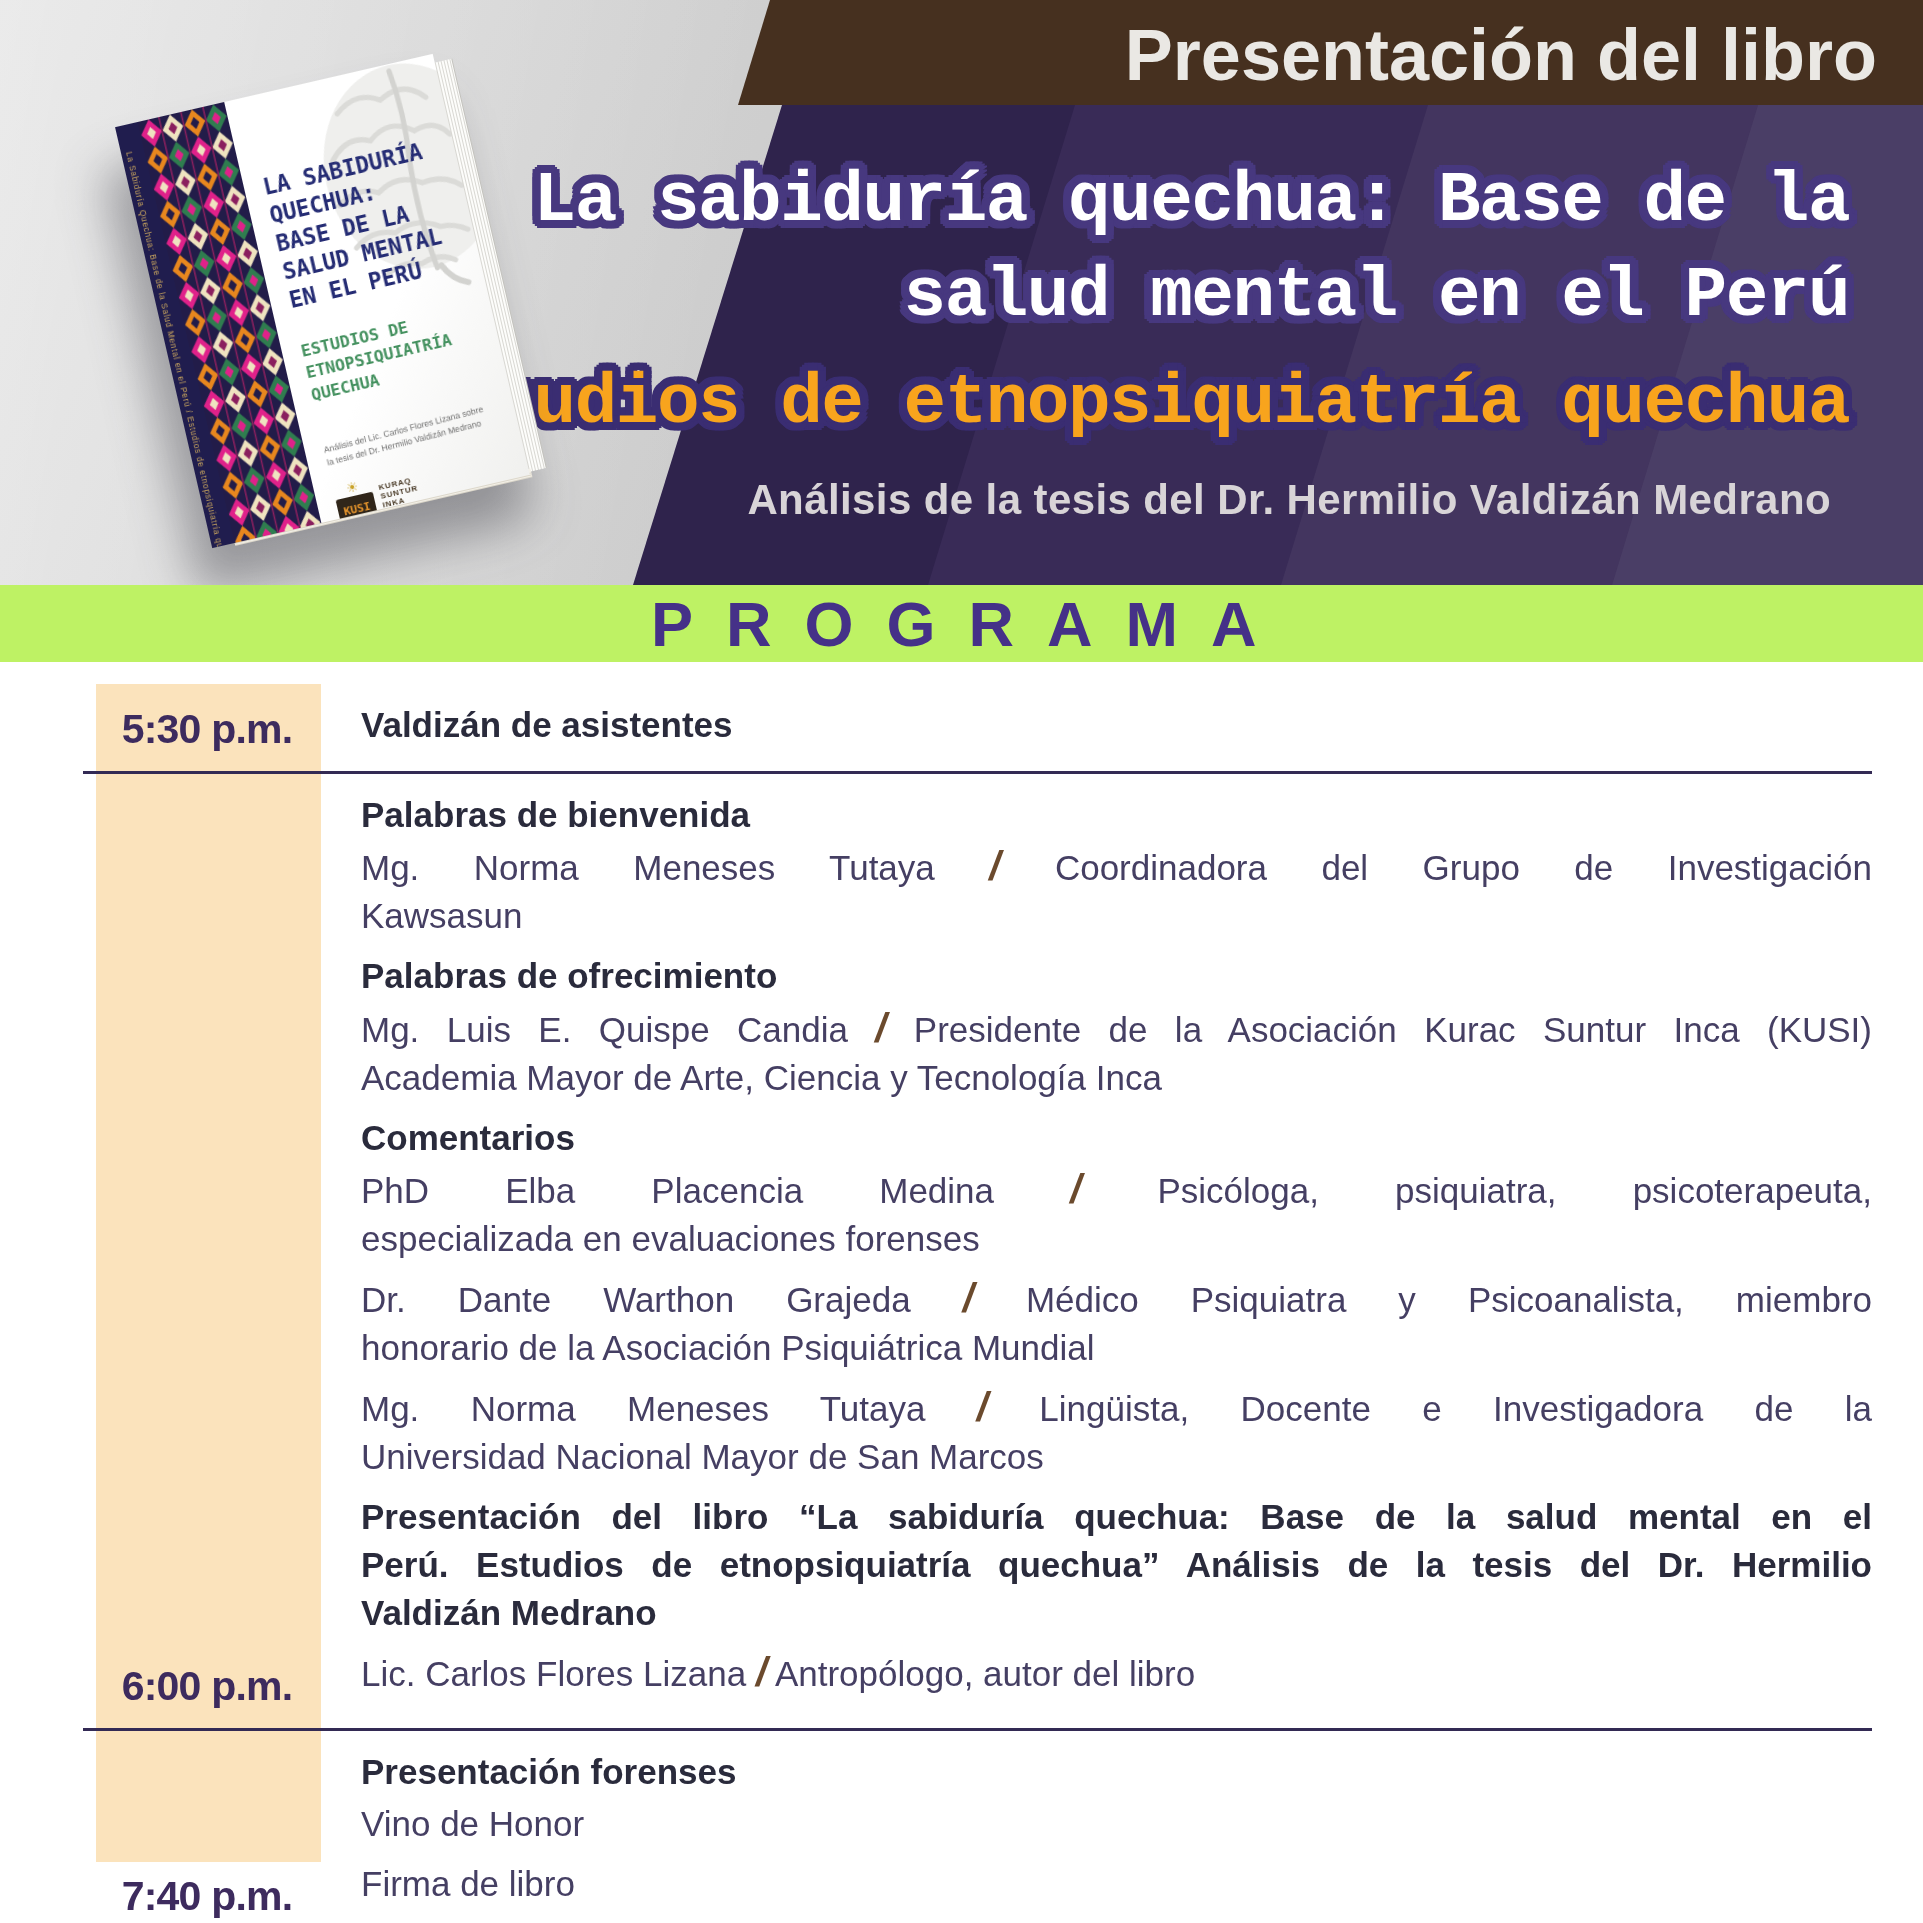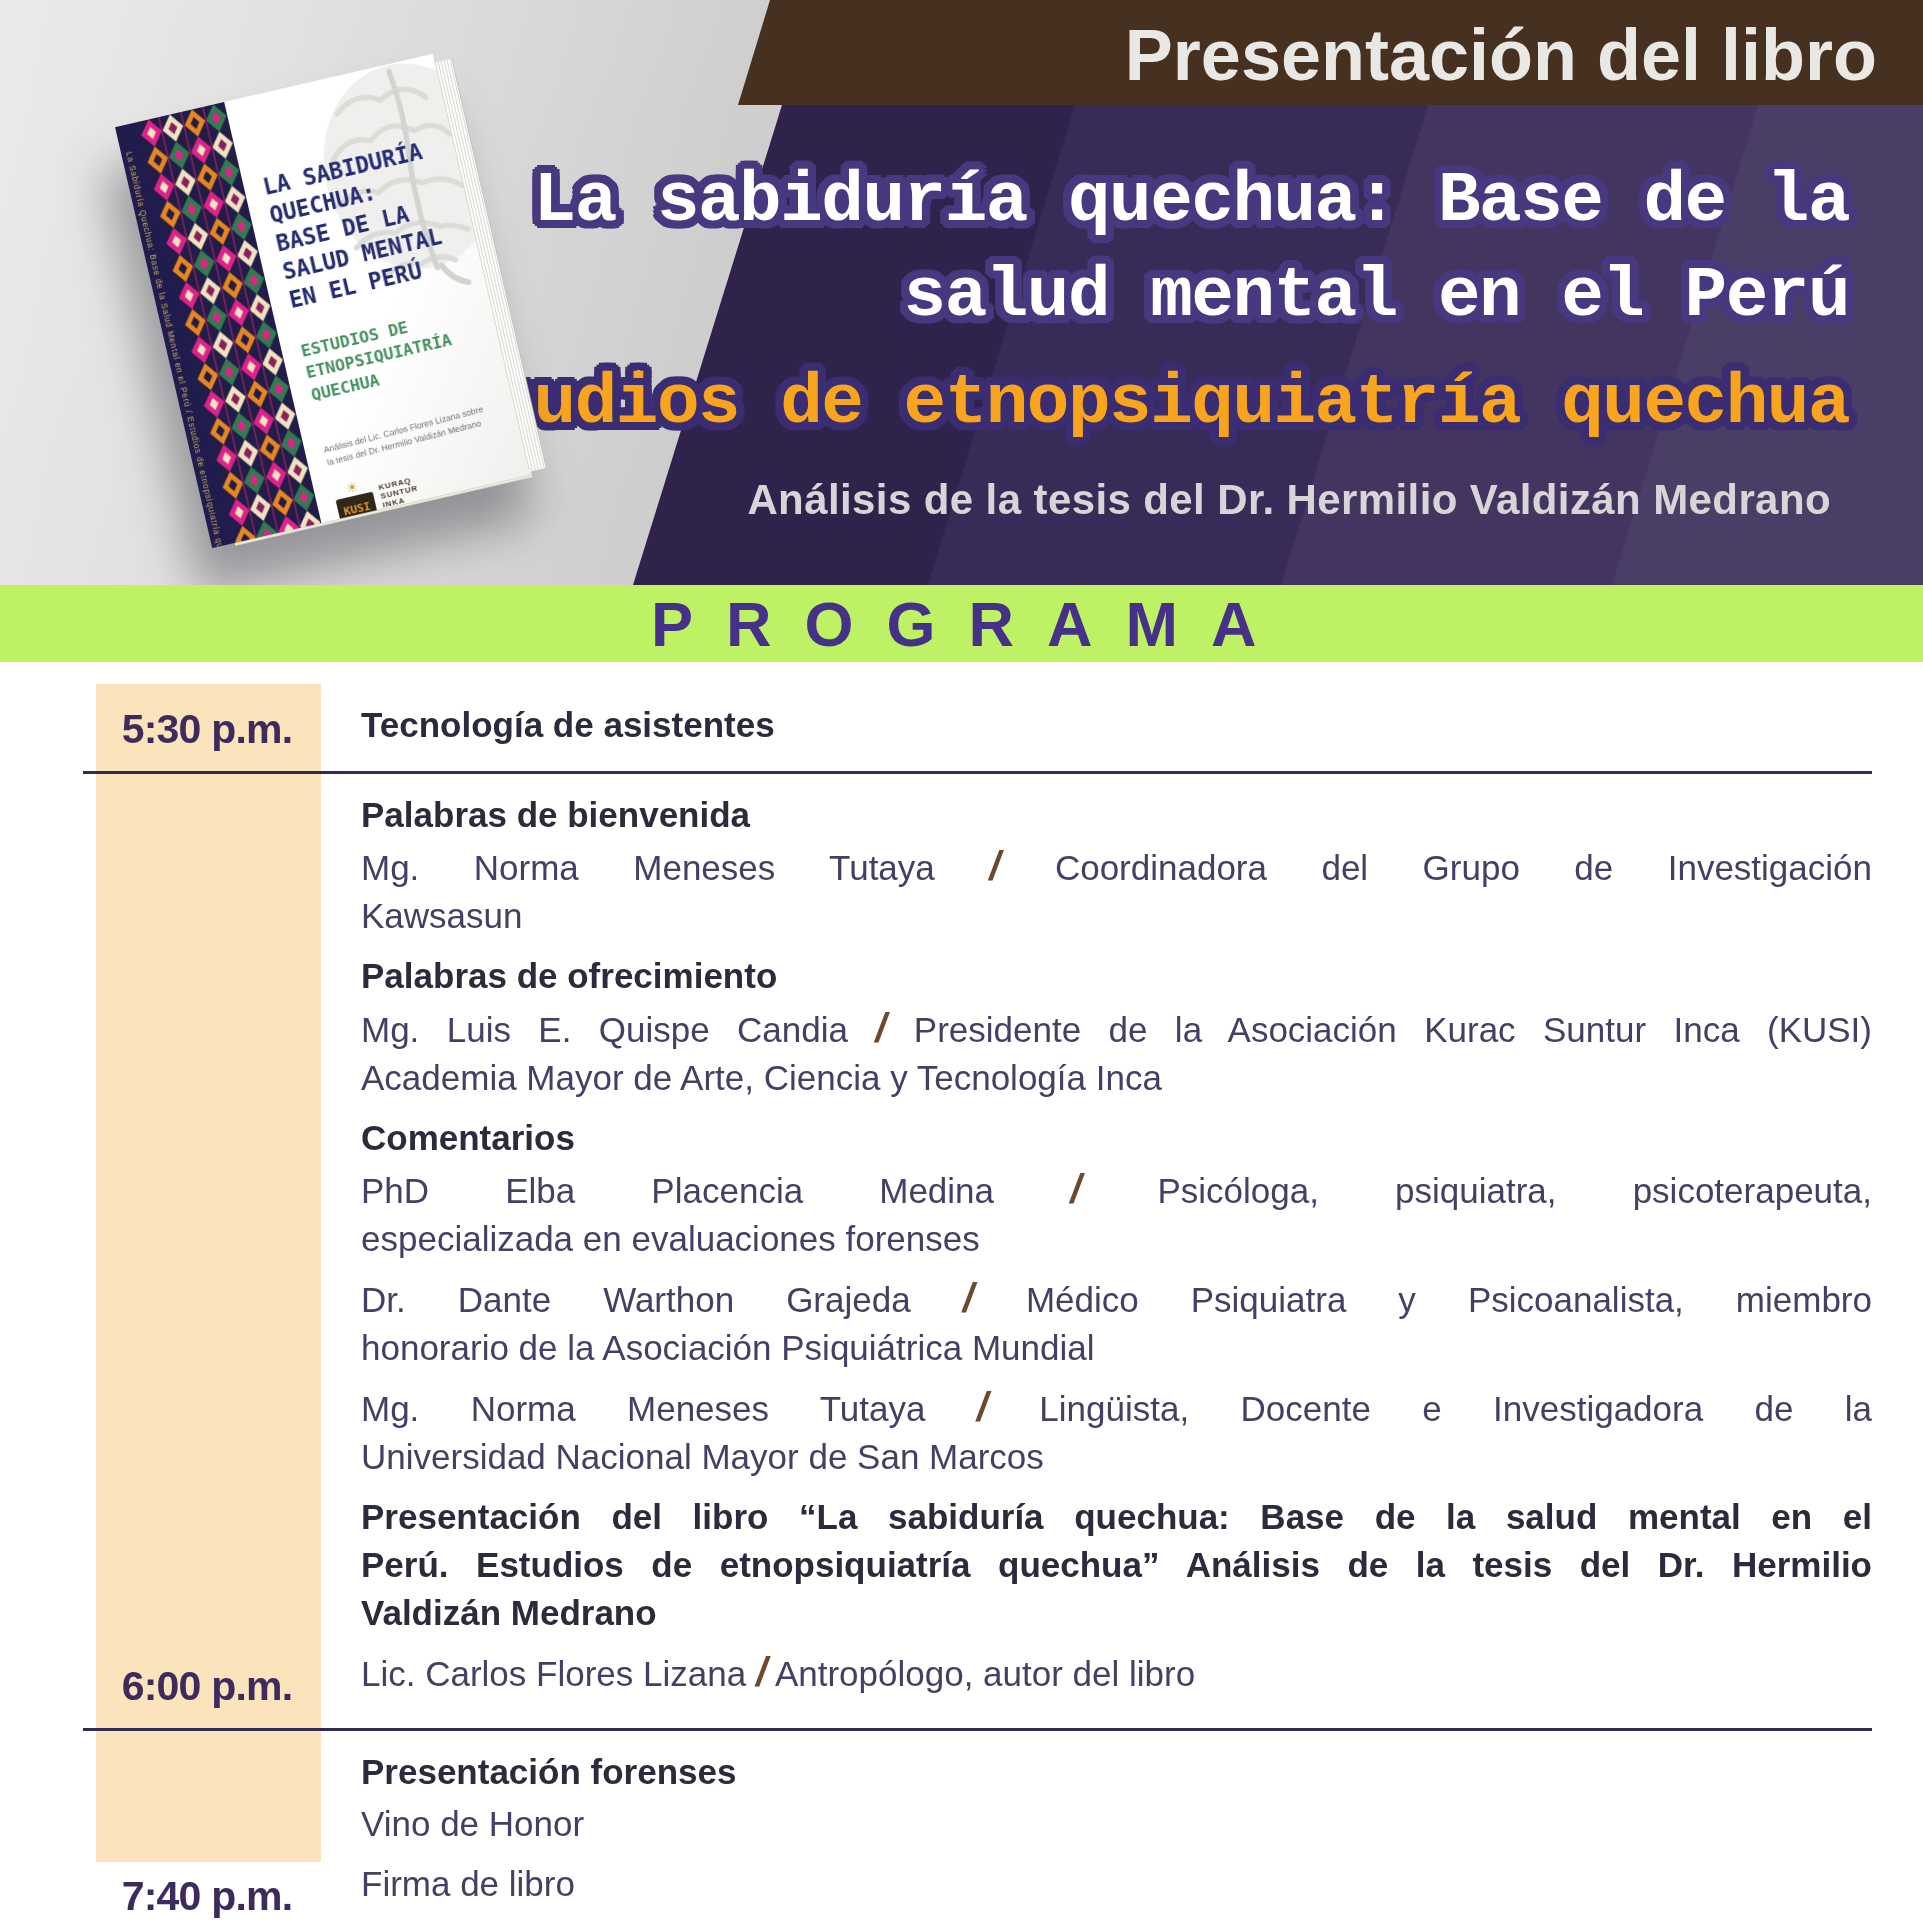--- a/index.html
+++ b/index.html
@@ -211,21 +211,21 @@
     <div class="label">PROGRAMA</div>
   </div>
 
   <div class="peach-col"></div>
 
   <div class="schedule">
 
     <div class="row row-pad">
       <div class="time">5:30 p.m.</div>
       <div class="content">
-        <div class="h block hblock first">Tecnología de asistentes</div>
+        <div class="h block hblock first">Valdizán de asistentes</div>
       </div>
     </div>
 
     <div class="row row-pad">
       <div class="time">6:00 p.m.</div>
       <div class="content">
 
         <div class="h block hblock first">Palabras de bienvenida</div>
 
         <div class="block">

